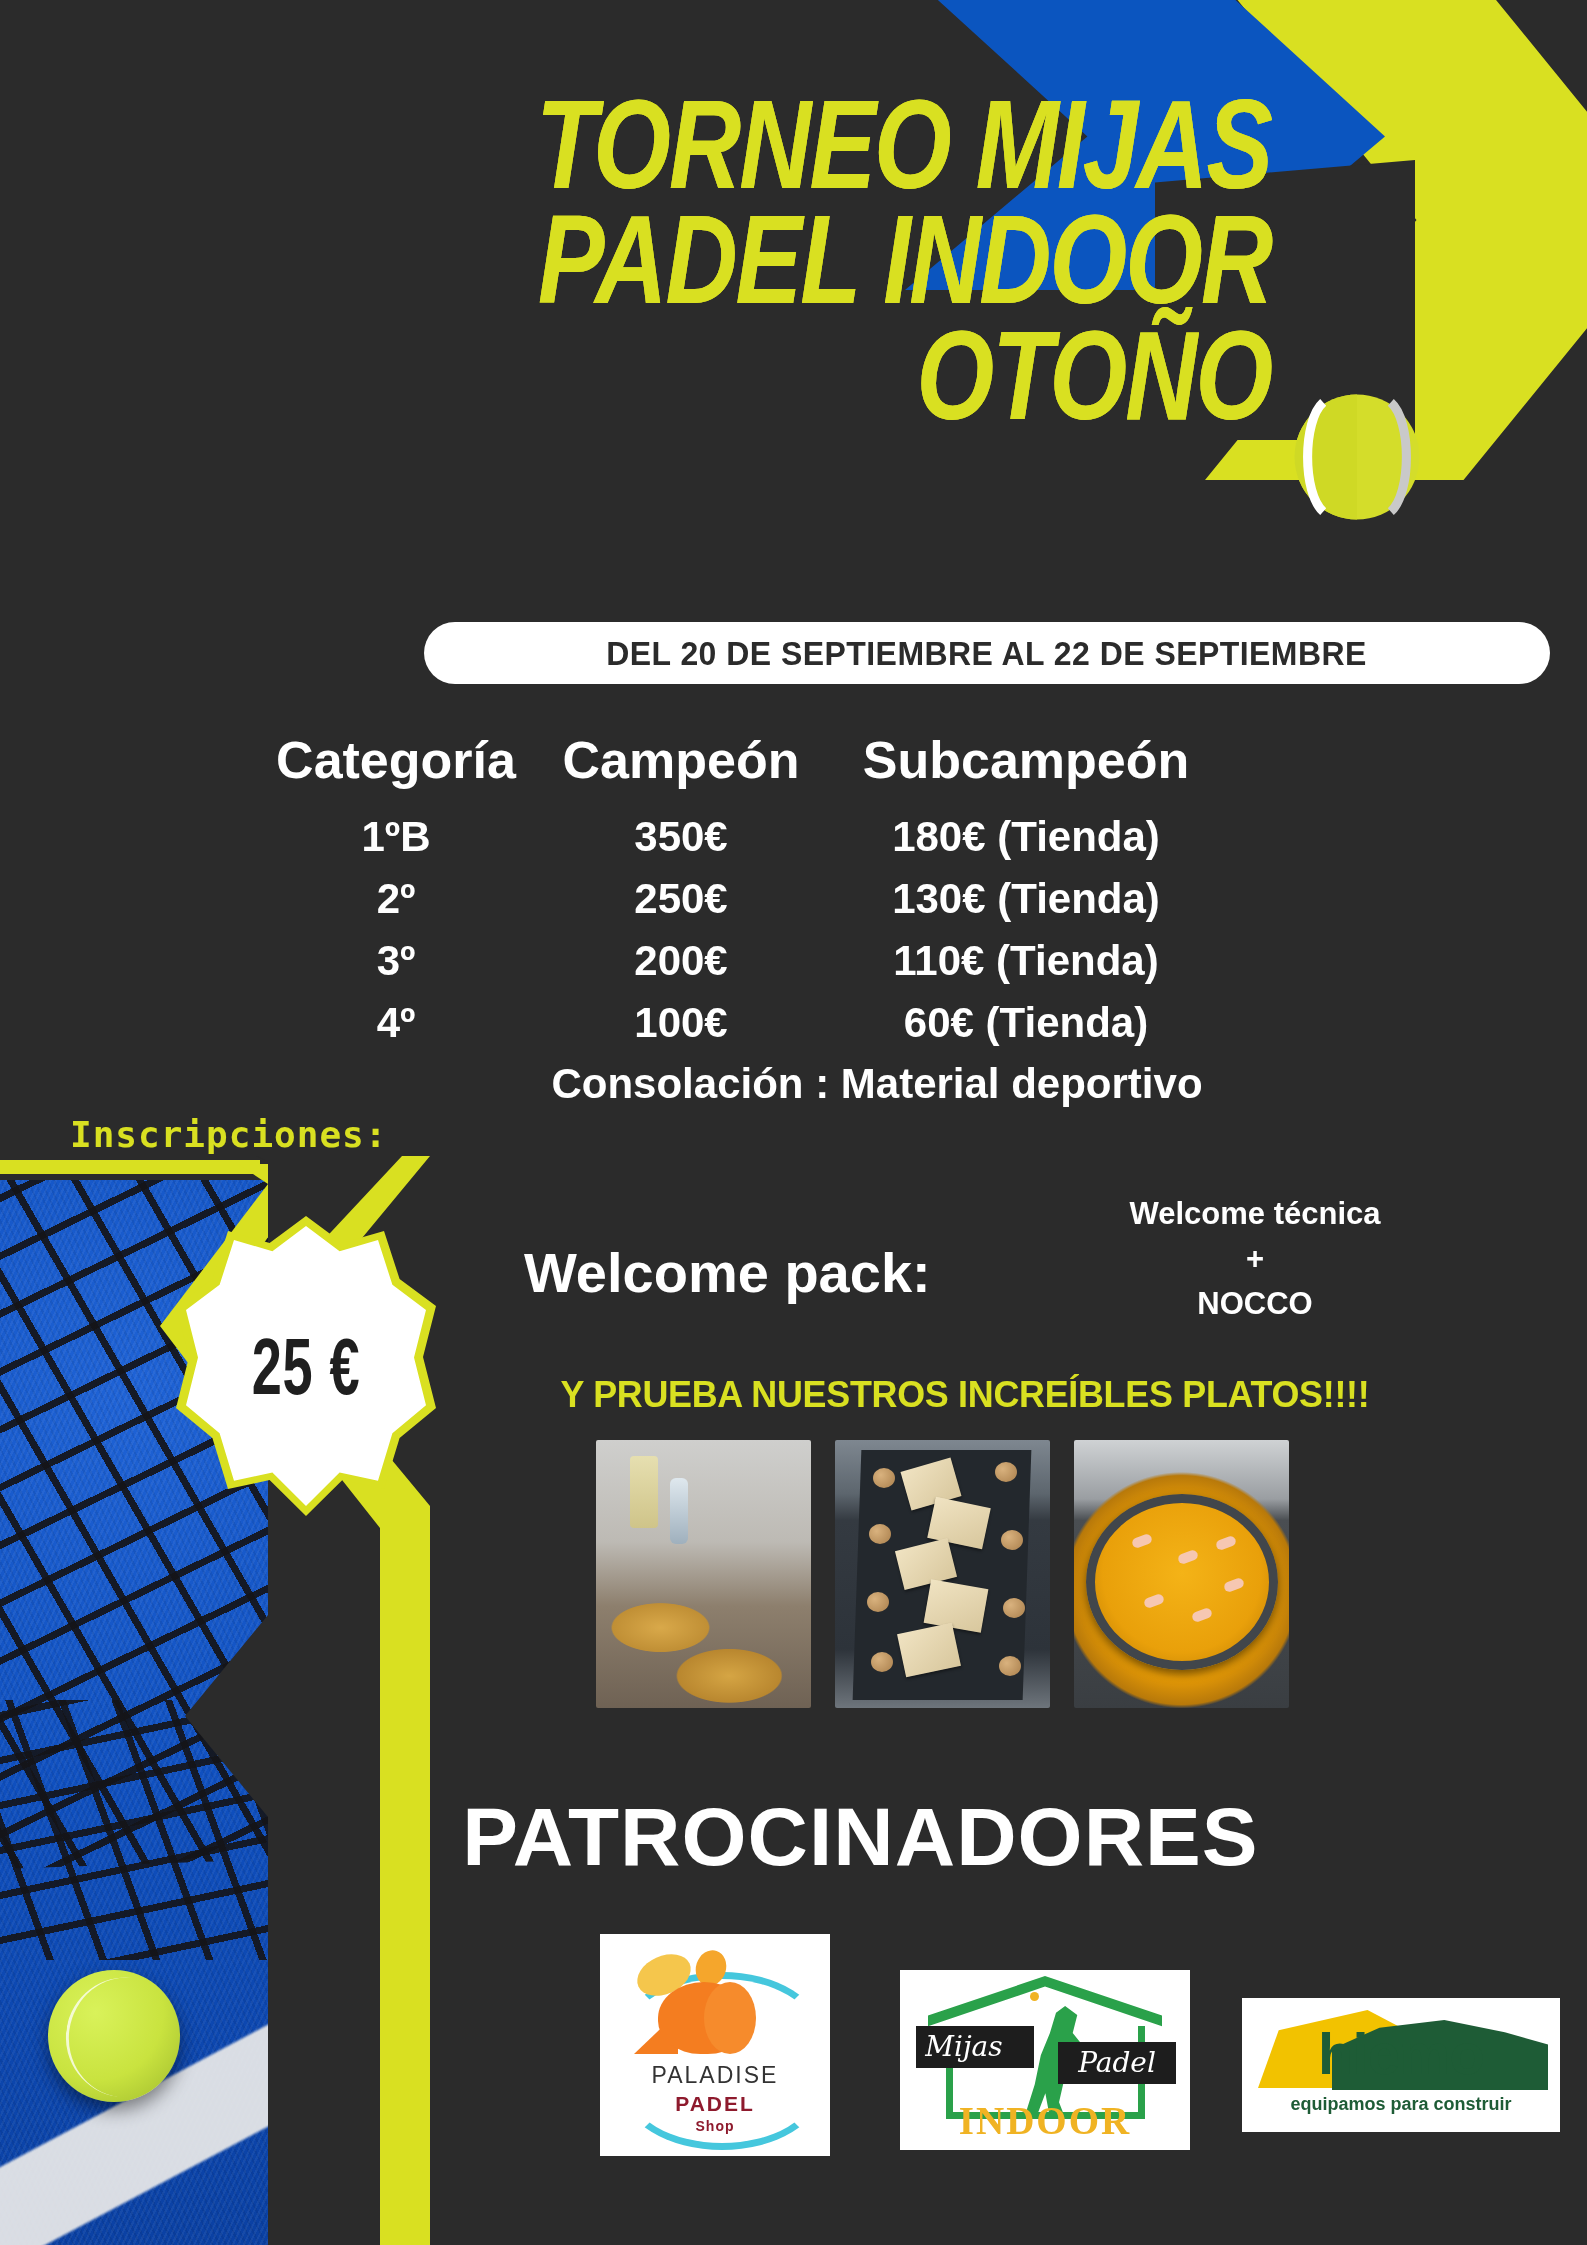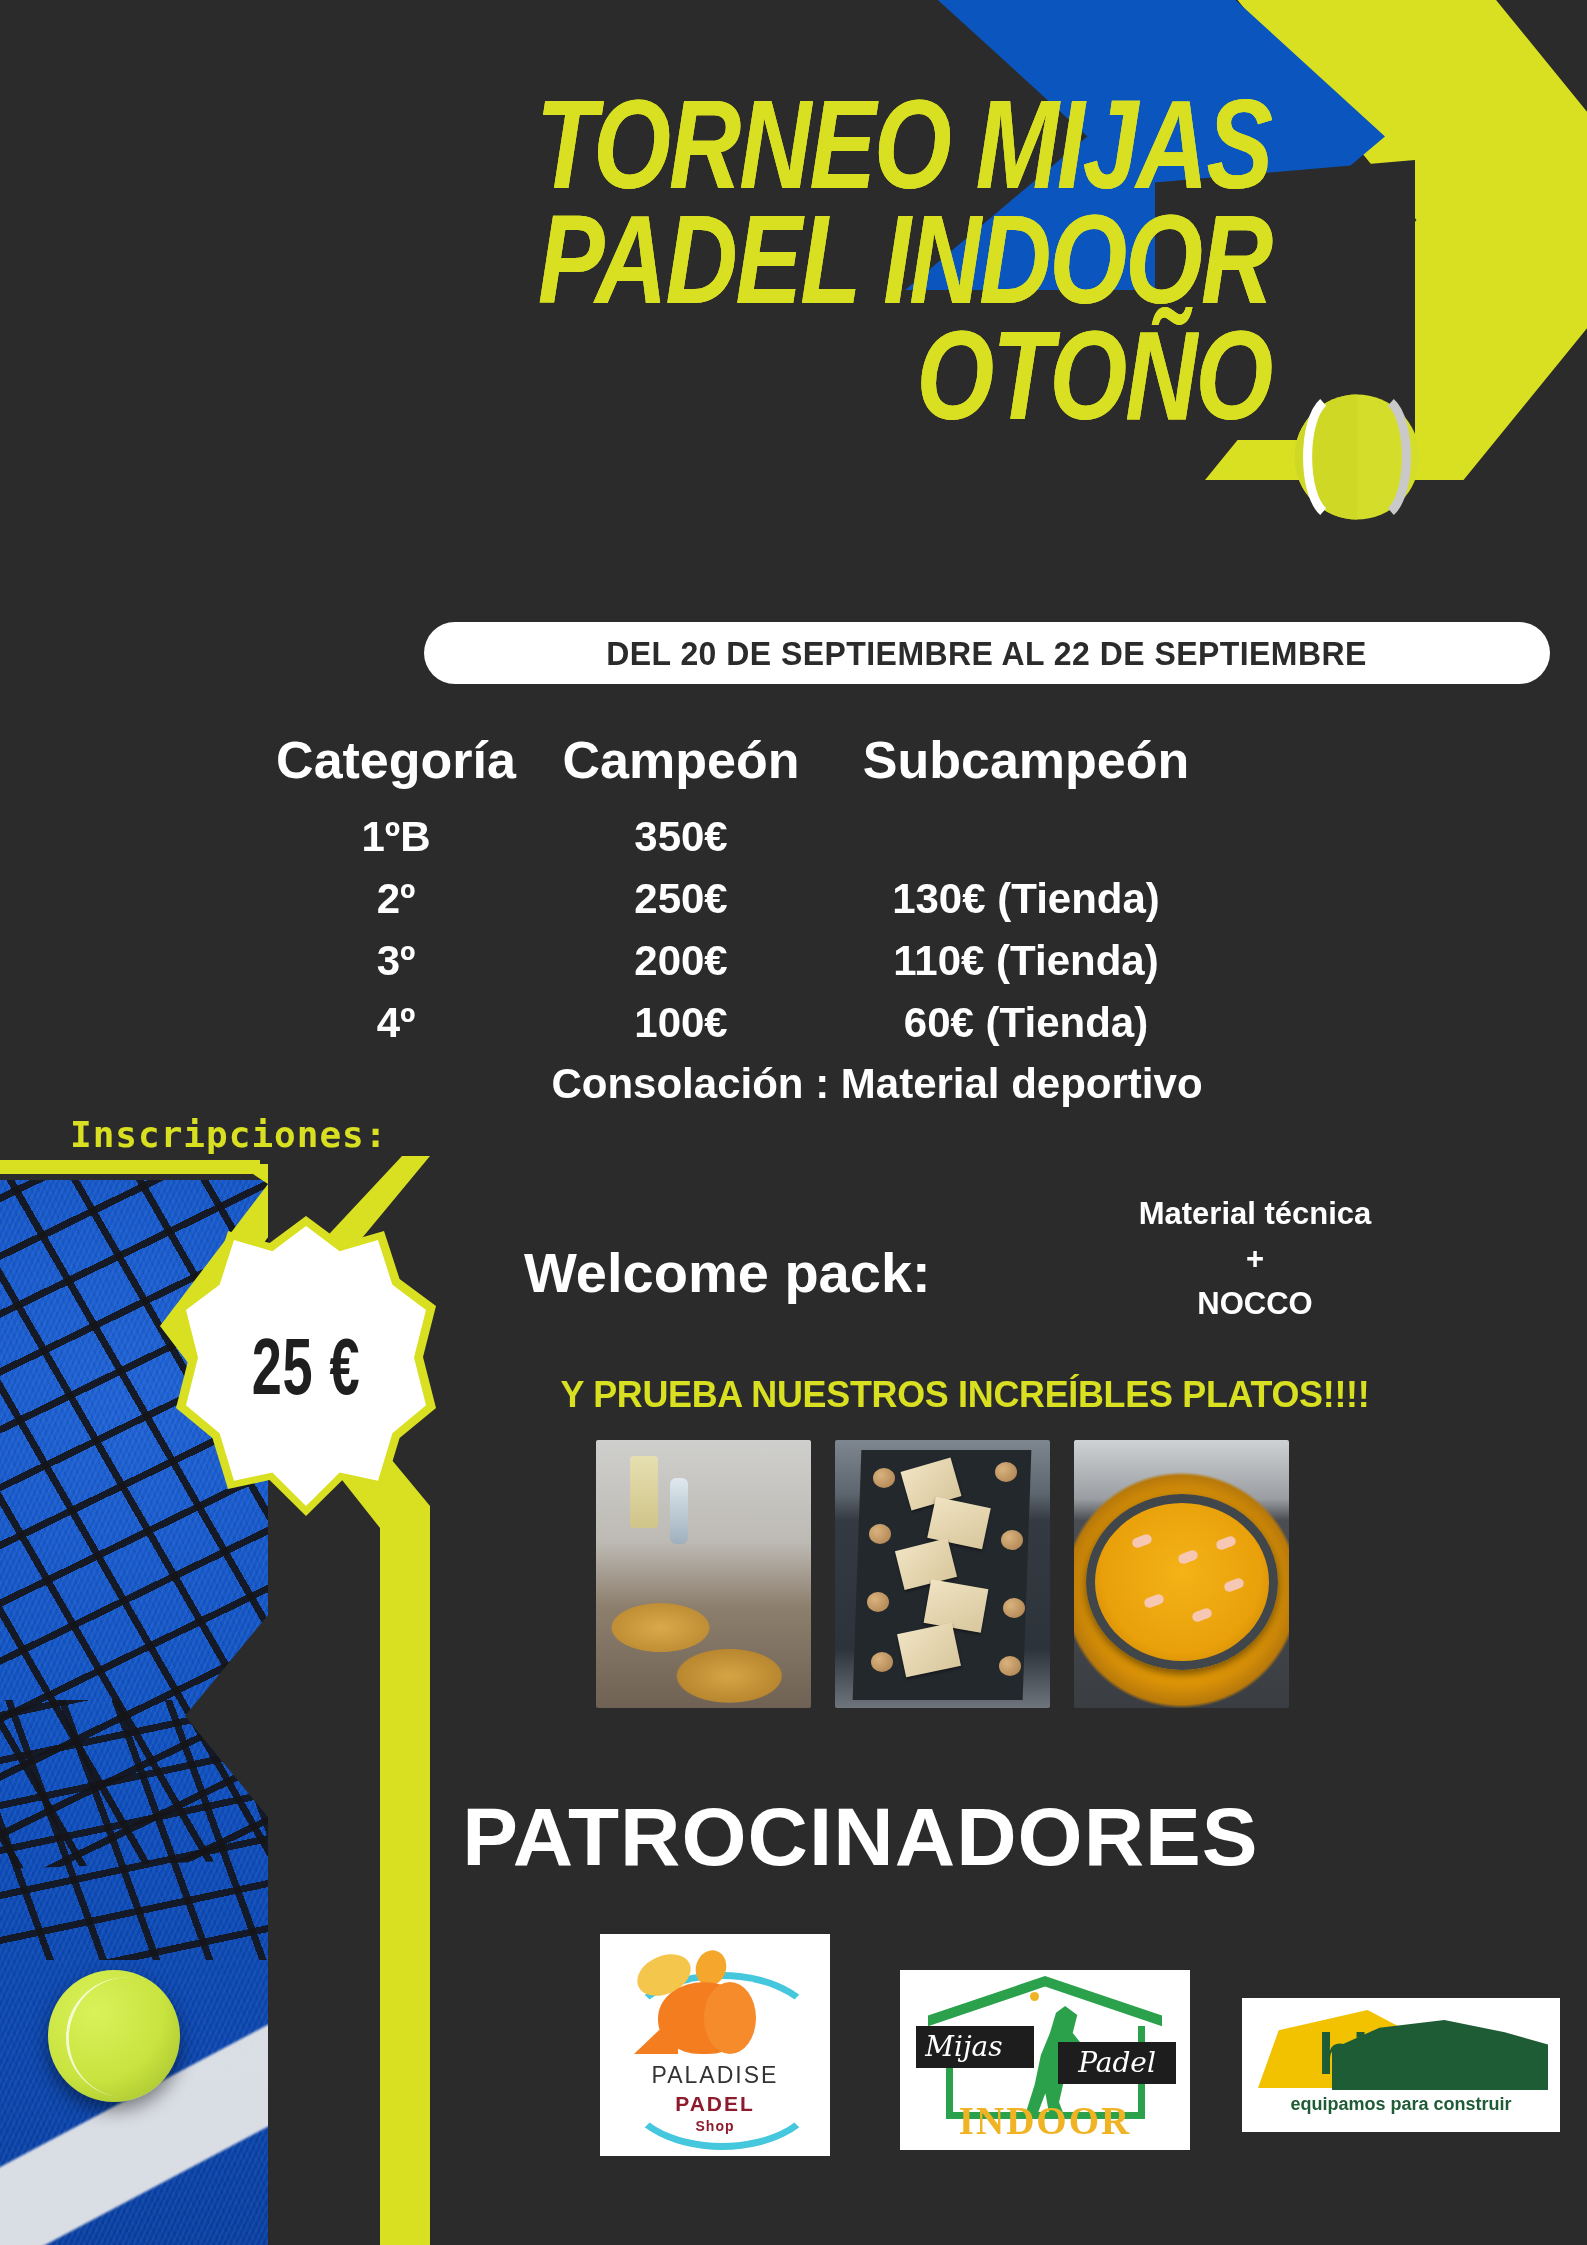--- a/index.html
+++ b/index.html
@@ -448,20 +448,21 @@
 
   <div class="prize-table">
     <div class="prize-row prize-head">
       <div>Categoría</div>
       <div>Campeón</div>
       <div>Subcampeón</div>
     </div>
     <div class="prize-row prize-body-row">
       <div>1ºB</div>
       <div>350€</div>
+      <div>180€ (Tienda)</div>
     </div>
     <div class="prize-row prize-body-row">
       <div>2º</div>
       <div>250€</div>
       <div>130€ (Tienda)</div>
     </div>
     <div class="prize-row prize-body-row">
       <div>3º</div>
       <div>200€</div>
       <div>110€ (Tienda)</div>
@@ -495,21 +496,21 @@
   <div class="inscripciones">Inscripciones:</div>
 
   <div class="price-badge">
     <div class="star-outer"></div>
     <div class="star-inner"></div>
     <div class="price-text">25 €</div>
   </div>
 
   <div class="welcome-pack">Welcome pack:</div>
   <div class="pack-contents">
-    <div>Material técnica</div>
+    <div>Welcome técnica</div>
     <div class="pack-plus">+</div>
     <div>NOCCO</div>
   </div>
 
   <div class="platos">Y PRUEBA NUESTROS INCREÍBLES PLATOS!!!!</div>
 
   <div class="food-row">
     <div class="food food-1"></div>
     <div class="food food-2">
       <div class="slate"></div>

